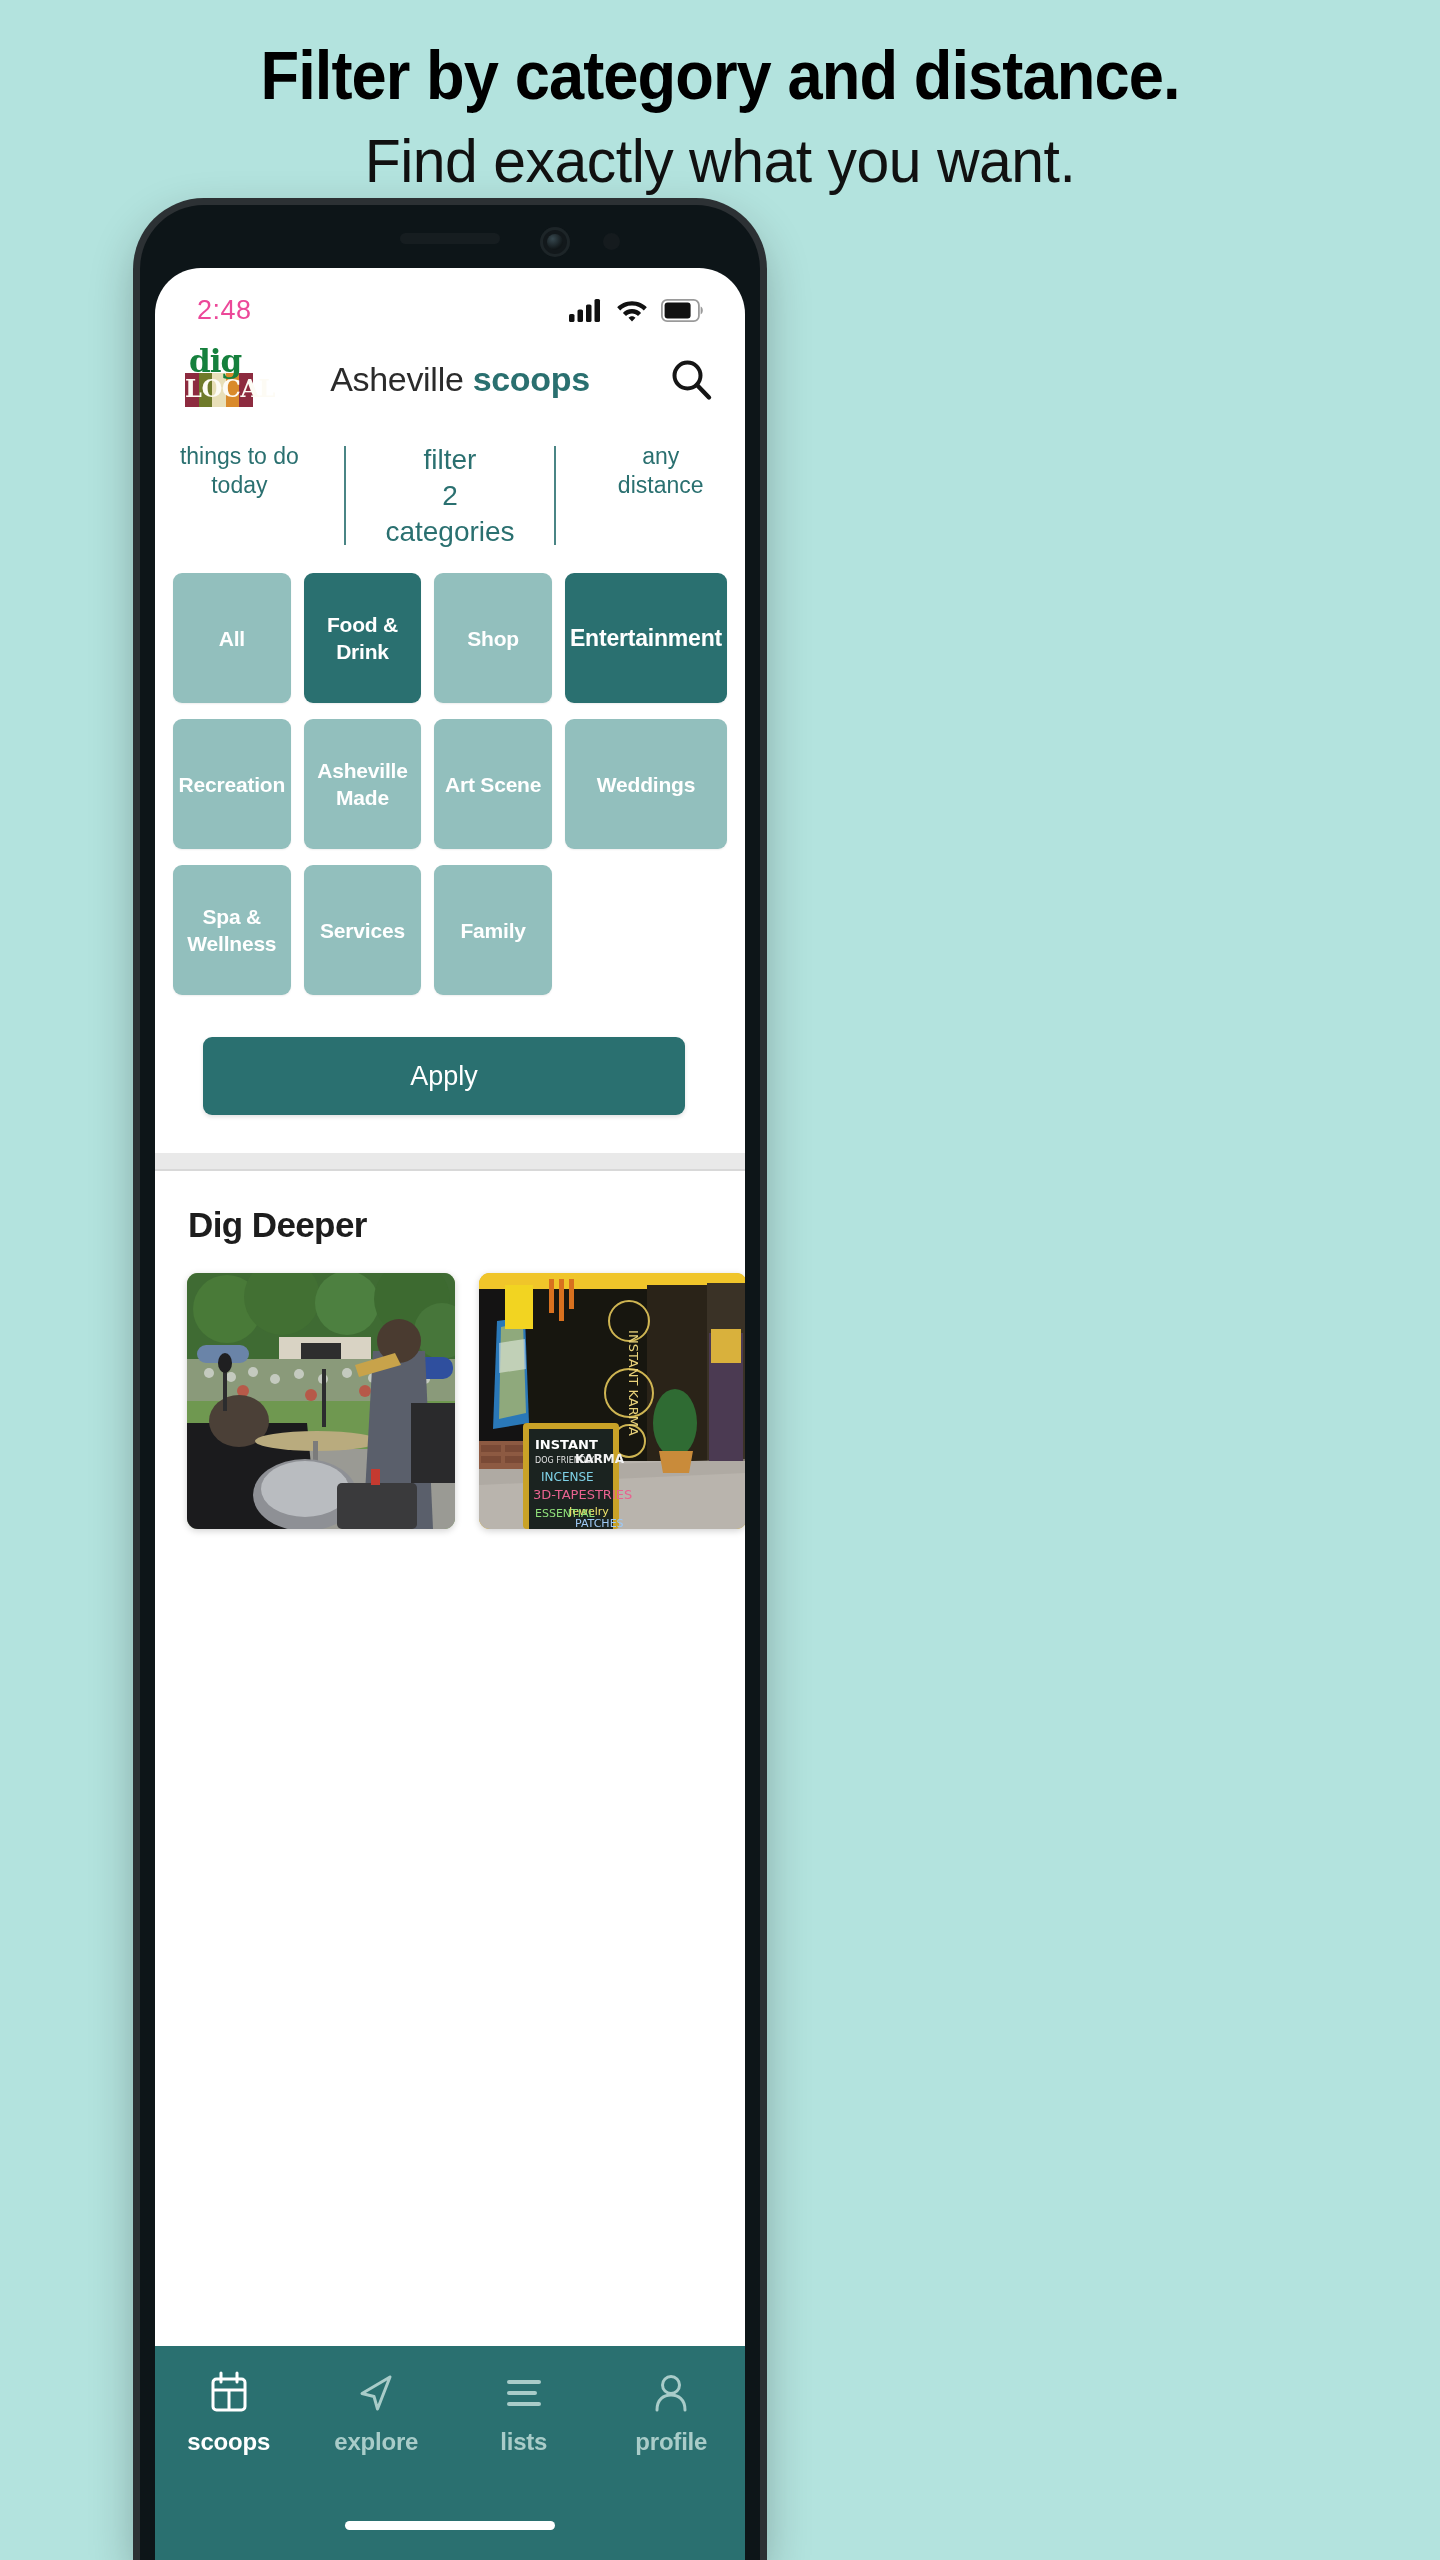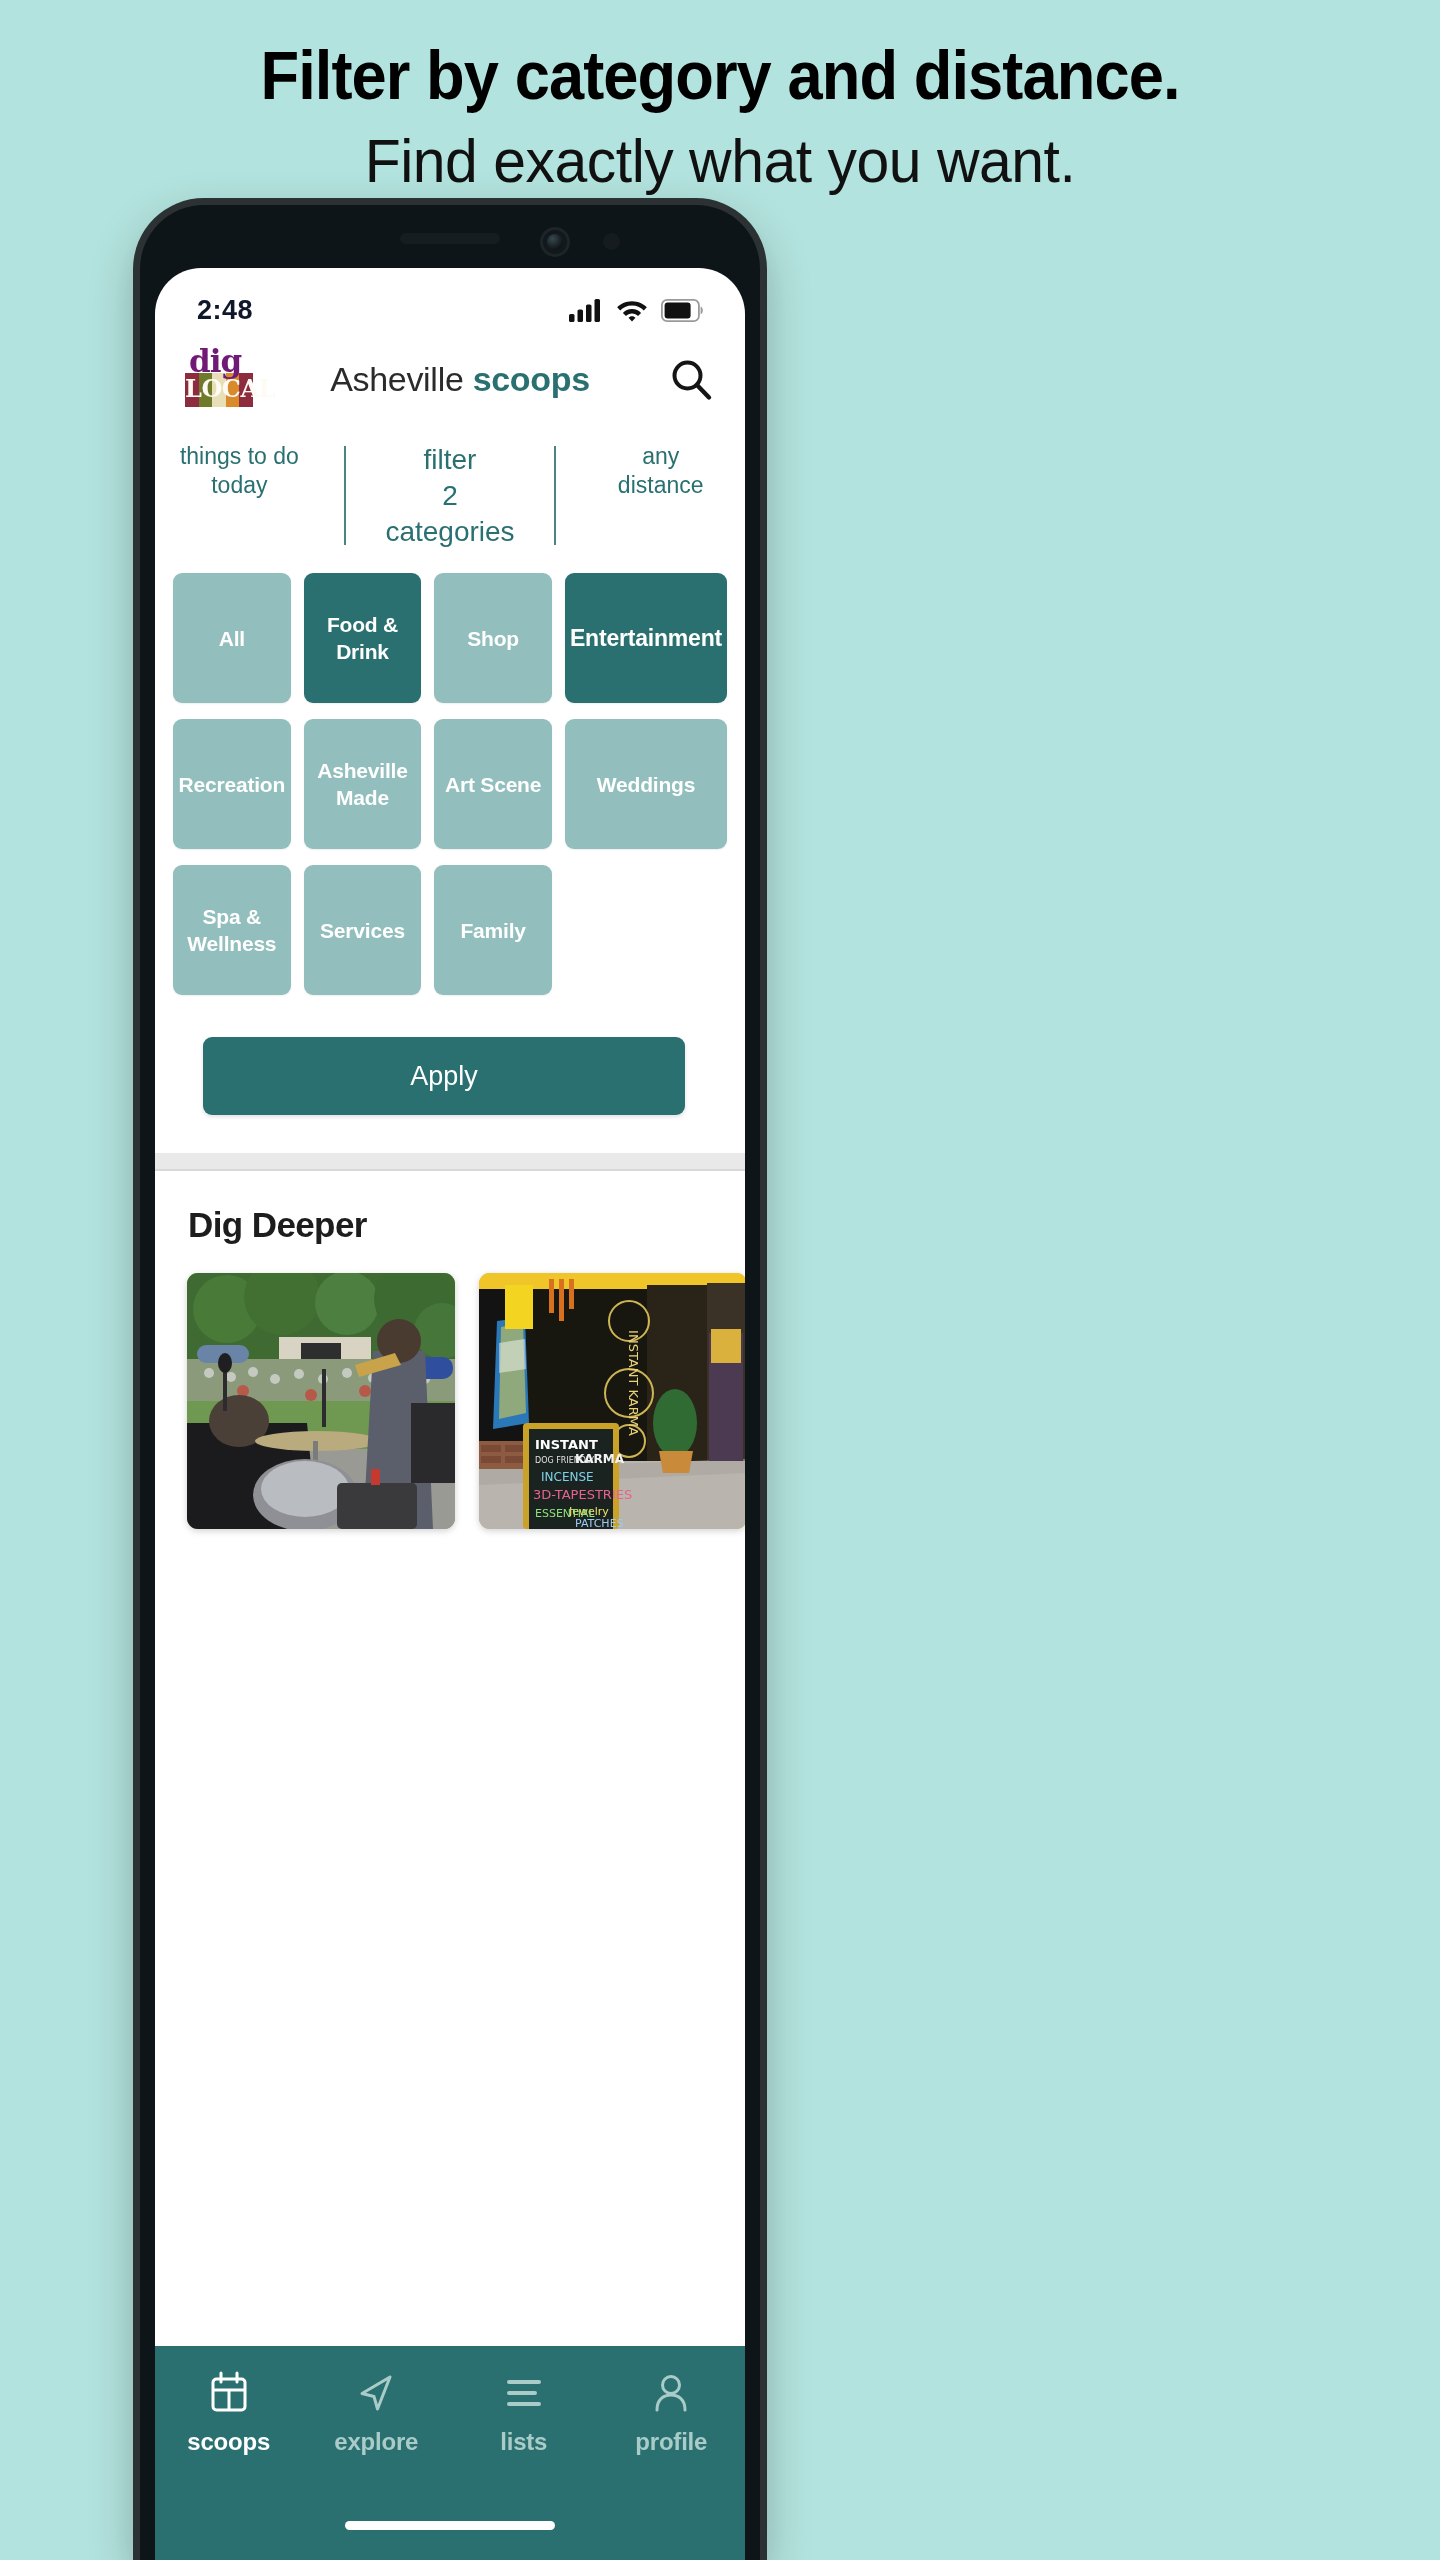--- a/index.html
+++ b/index.html
@@ -58,33 +58,33 @@
     background: #ffffff;
     border-radius: 46px 46px 0 0;
     overflow: hidden;
   }
 
   
   .statusbar {
     height: 66px; display: flex; align-items: center; justify-content: space-between;
     padding: 18px 42px 0 42px;
   }
-  .status-time { font-size: 27px; font-weight: 700; color: #0f172a; letter-spacing: 0.5px; }
+  .status-time { font-size: 27px; font-weight: 400; color: #ec4899; letter-spacing: 0.5px; }
   .status-icons { display: flex; align-items: center; gap: 13px; }
 
   
   .appbar {
     display: flex; align-items: center; justify-content: space-between;
     padding: 14px 30px 10px 30px;
   }
   .logo { width: 68px; height: 62px; position: relative; flex: 0 0 auto; }
   .logo-dig {
     position: absolute; top: -2px; left: 4px; z-index: 3;
     font-family: "DejaVu Serif", serif; font-size: 31px; font-weight: 700;
-    color: #701a75; letter-spacing: -1px; line-height: 1;
+    color: #15803d; letter-spacing: -1px; line-height: 1;
   }
   .logo-blocks { position: absolute; top: 25px; left: 0; display: flex; width: 68px; height: 34px; }
   .logo-blocks span { flex: 1; }
   .logo-word {
     position: absolute; top: 27px; left: 0; width: 68px; z-index: 4;
     text-align: center; font-family: "DejaVu Serif", serif;
     font-size: 24px; font-weight: 700; color: #fdfbf4;
     letter-spacing: -0.5px; line-height: 1.2;
   }
   .app-title { font-size: 34px; color: #2b2b2b; font-weight: 400; letter-spacing: -0.3px; }

